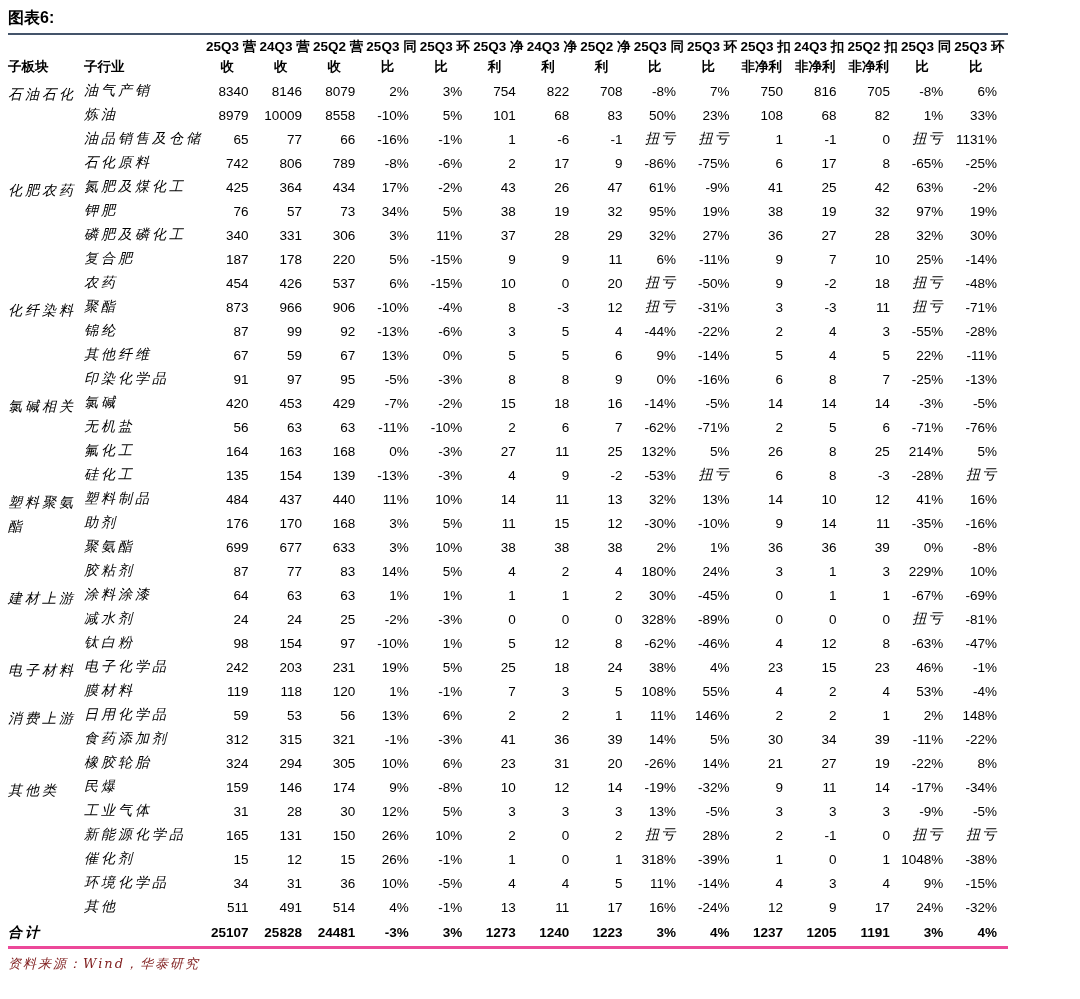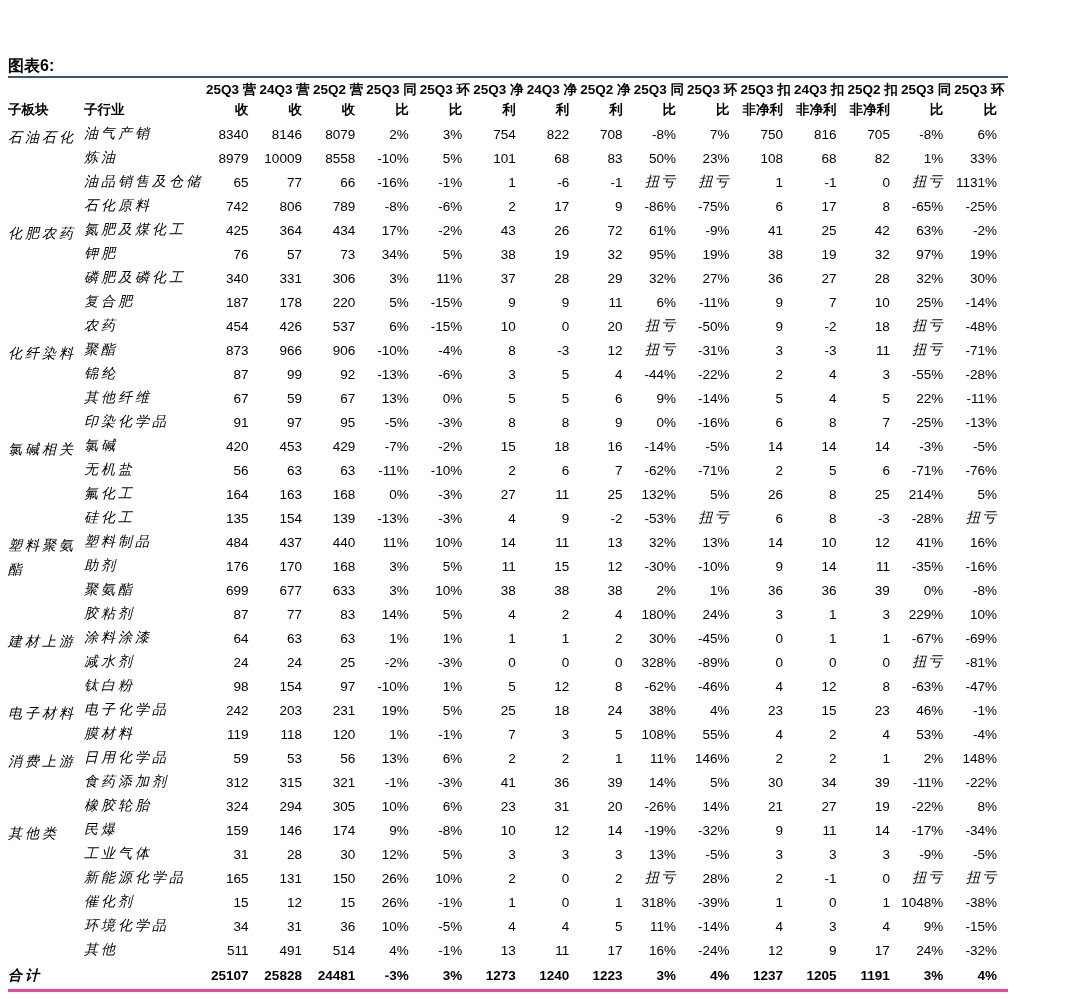--- a/index.html
+++ b/index.html
@@ -2,32 +2,32 @@
 <html><head>
 <meta charset="utf-8">
 <style>
   html,body { margin:0; padding:0; background:#ffffff; color:#000; font-family:"Liberation Sans", sans-serif; }
   .page { width:1080px; height:999px; box-sizing:border-box; padding:8px 0 0 8px; overflow:hidden; }
 
   
   .fig-title {
     width:1000px; display:flex; align-items:baseline; gap:16px;
     font-size:16px; font-weight:bold; line-height:20px;
-    border-bottom:2px solid #44546a; margin-top:48px;
+    border-bottom:2px solid #44546a; padding-bottom:5px;
   }
   .fig-title .label { white-space:nowrap; }
 
   
   table { border-collapse:collapse; table-layout:fixed; width:1000px; margin-top:2px; }
   col.c-group { width:76px; }
   col.c-ind   { width:122px; }
   th { font-weight:bold; font-size:13.5px; vertical-align:bottom; padding:0 11px 2px 0; }
   th .hl1, th .hl2 { line-height:20px; white-space:nowrap; }
   th.left { text-align:left; padding:0 0 2px 0; }
-  th.right { text-align:right; }
+  th.right { }
   td { height:24px; font-size:13.5px; padding:0; vertical-align:middle; }
   td.num { text-align:right; padding-right:11px; font-variant-numeric:tabular-nums; }
   td.group-cell { vertical-align:top; padding:3px 0 0 0; line-height:24px; }
   td.ind-cell { white-space:nowrap; }
 
   
   .cjk {
     font-family:Liberation Sans, sans-serif;
     font-style:italic;
     letter-spacing:3px;
@@ -221,21 +221,21 @@
         <tr>
           <td class="group-cell cjk" rowspan="5">化肥农药</td>
           <td class="ind-cell cjk">氮肥及煤化工</td>
           <td class="num">425</td>
           <td class="num">364</td>
           <td class="num">434</td>
           <td class="num">17%</td>
           <td class="num">-2%</td>
           <td class="num">43</td>
           <td class="num">26</td>
-          <td class="num">72</td>
+          <td class="num">47</td>
           <td class="num">61%</td>
           <td class="num">-9%</td>
           <td class="num">41</td>
           <td class="num">25</td>
           <td class="num">42</td>
           <td class="num">63%</td>
           <td class="num">-2%</td>
         </tr>
         <tr>
           <td class="ind-cell cjk">钾肥</td>

